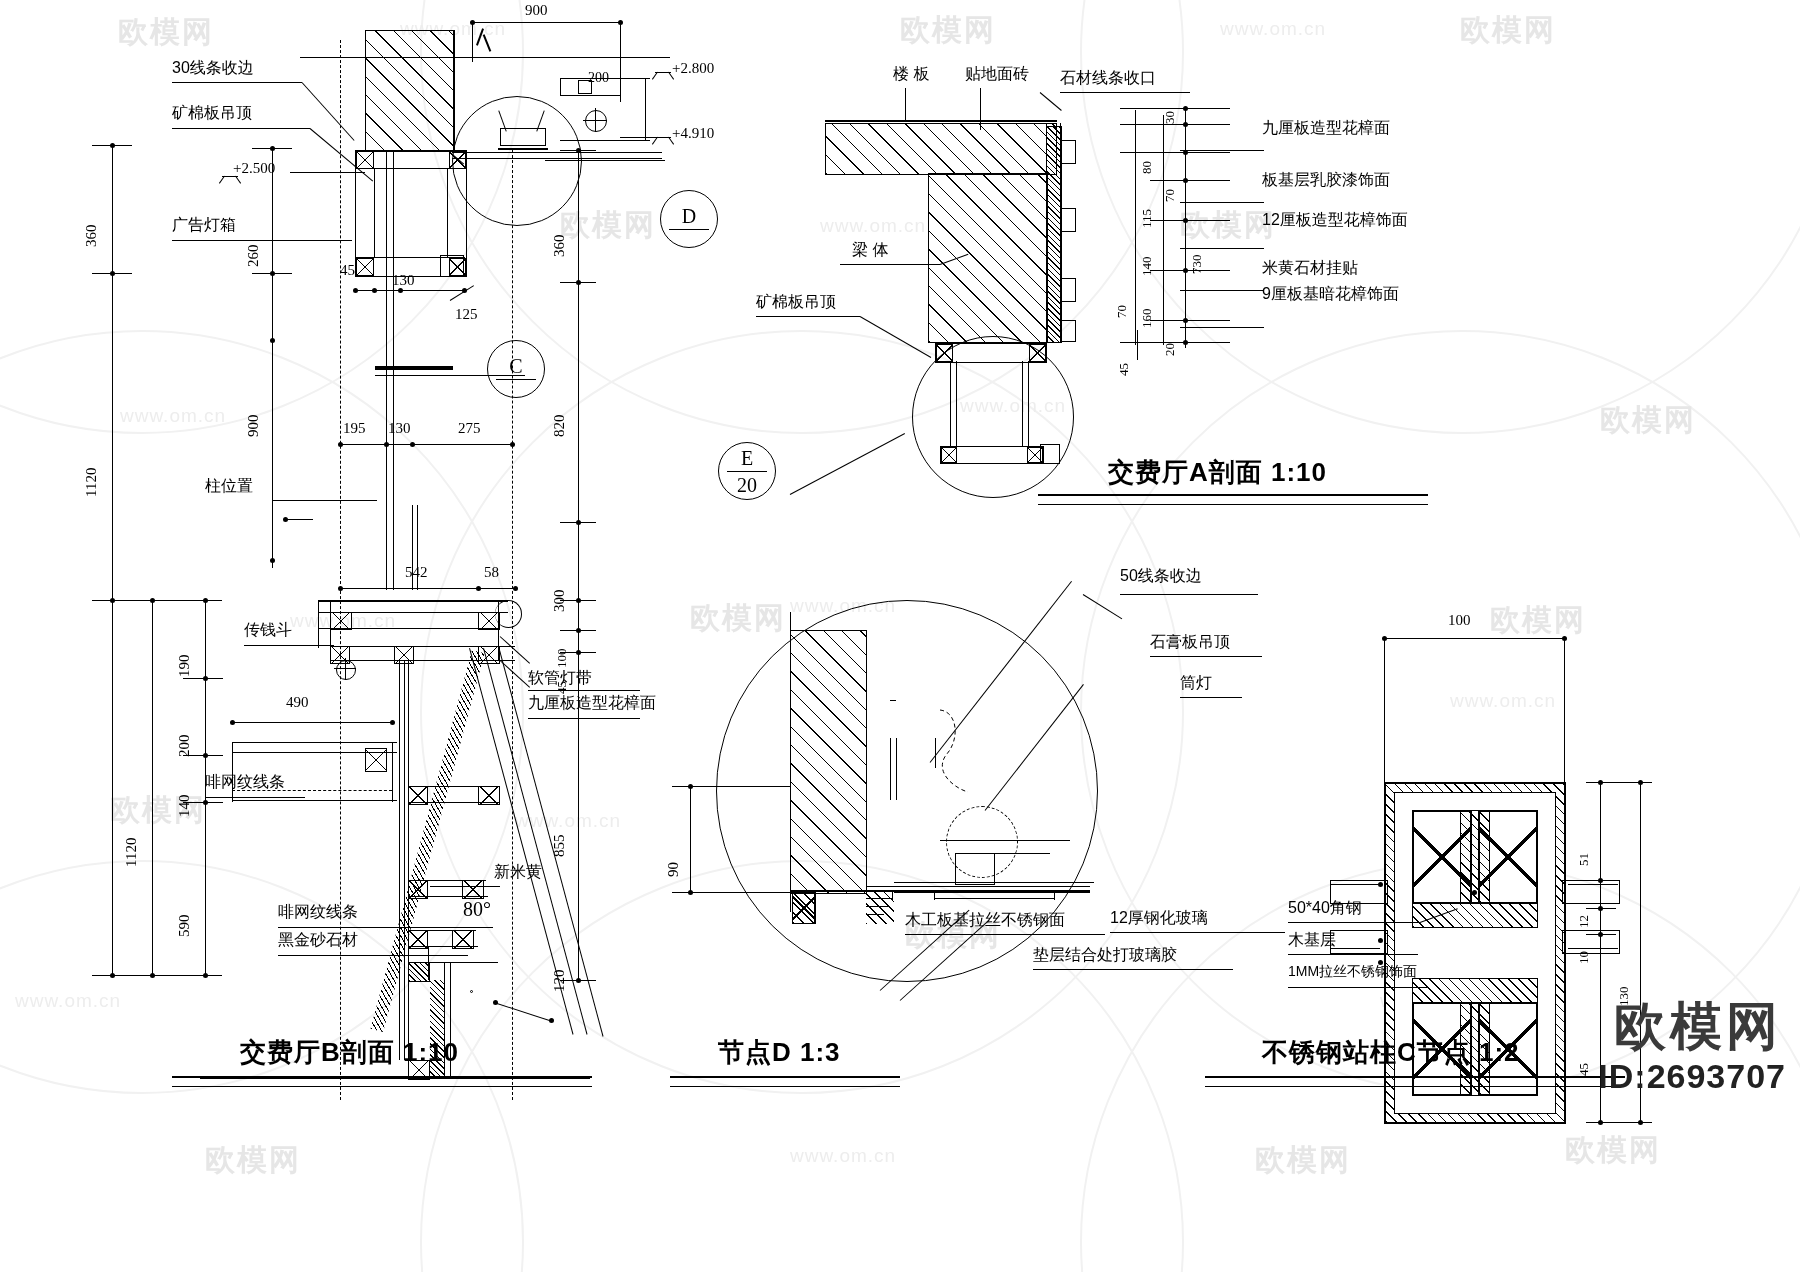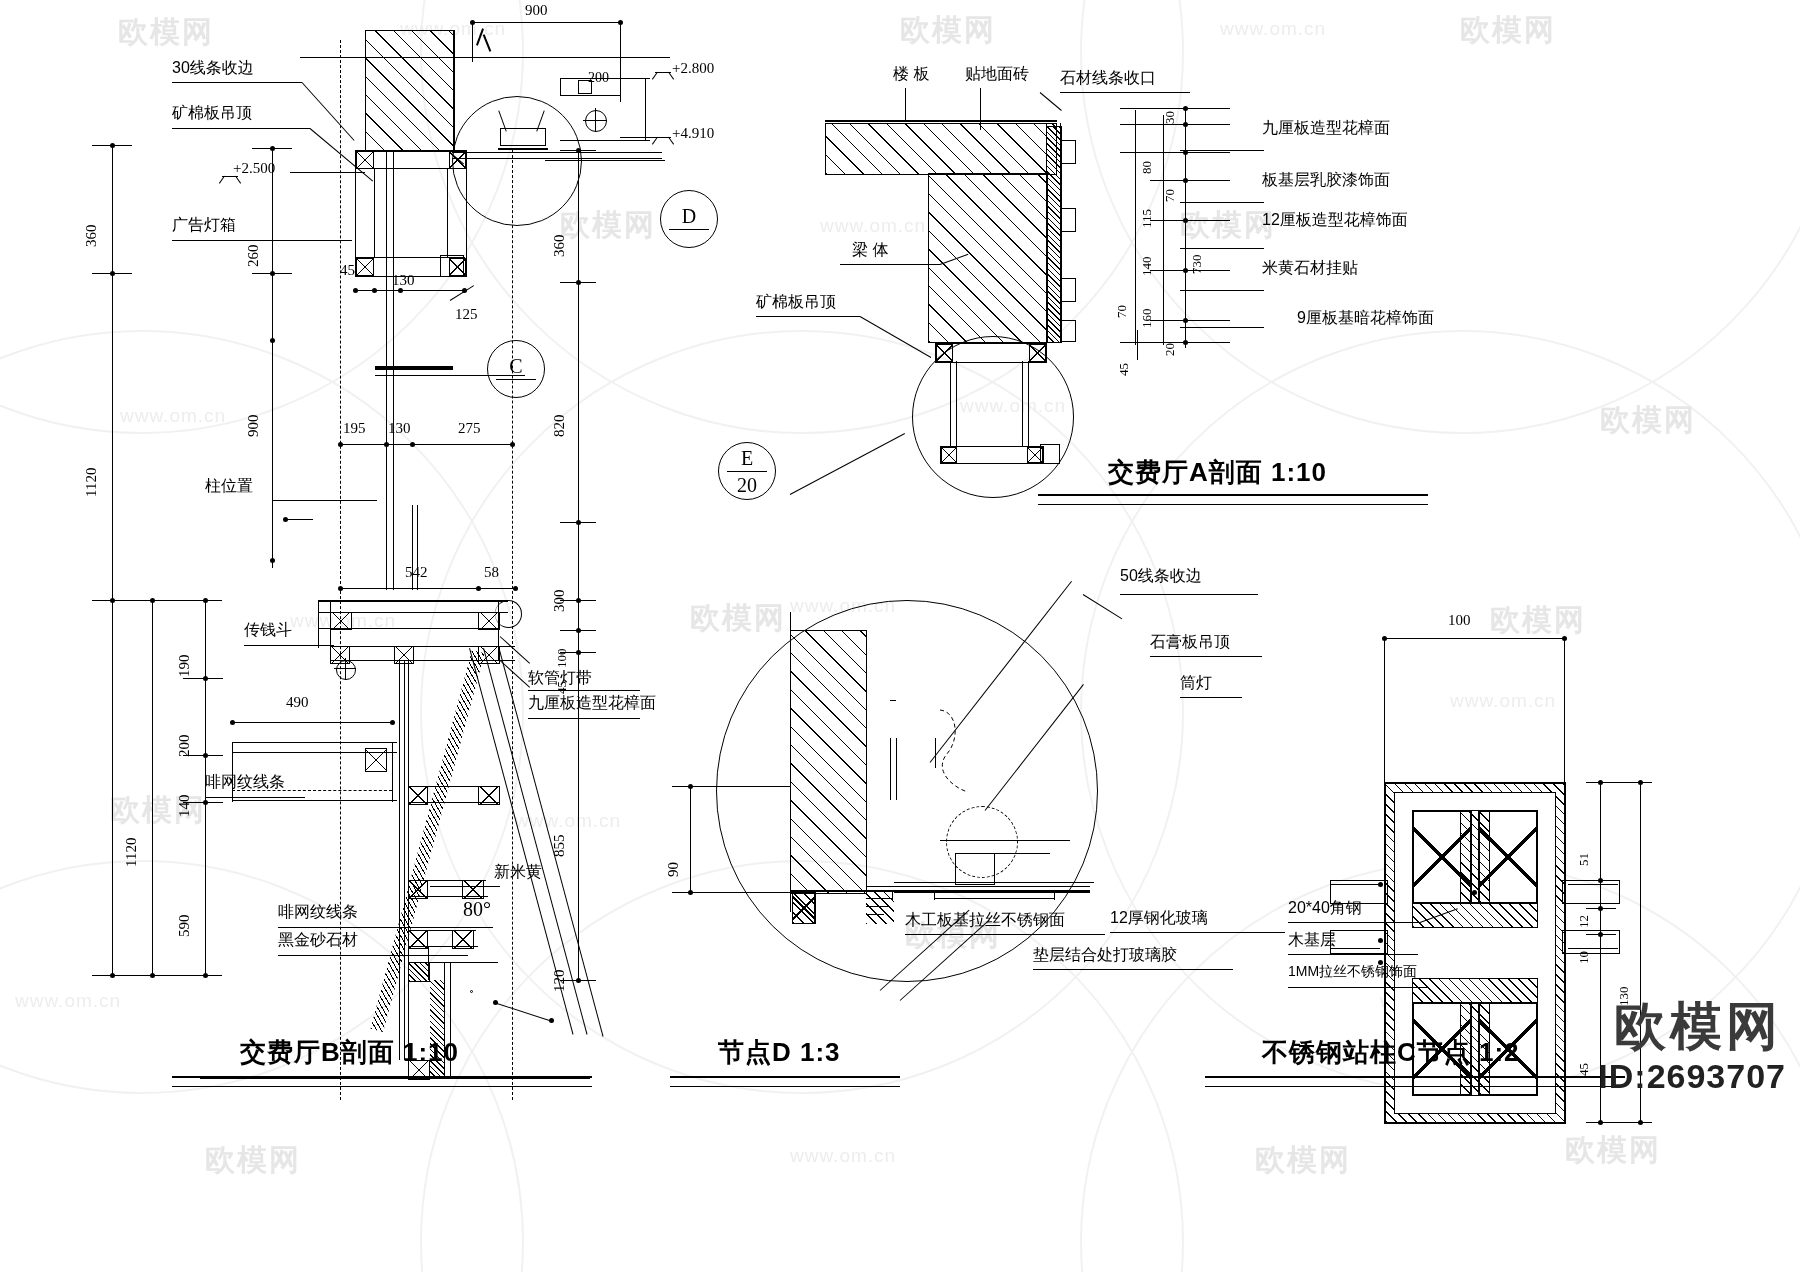--- a/index.html
+++ b/index.html
@@ -476,21 +476,21 @@
     <div class="ln vln" style="left:1137px;top:330px;height:30px;"></div>
 
     <div class="txt txt-cn" style="left:1262px;top:118px;">九厘板造型花樟面</div>
     <div class="ln hln" style="left:1180px;top:150px;width:84px;"></div>
     <div class="txt txt-cn" style="left:1262px;top:170px;">板基层乳胶漆饰面</div>
     <div class="ln hln" style="left:1180px;top:202px;width:84px;"></div>
     <div class="txt txt-cn" style="left:1262px;top:210px;">12厘板造型花樟饰面</div>
     <div class="ln hln" style="left:1180px;top:248px;width:84px;"></div>
     <div class="txt txt-cn" style="left:1262px;top:258px;">米黄石材挂贴</div>
     <div class="ln hln" style="left:1180px;top:290px;width:84px;"></div>
-    <div class="txt txt-cn" style="left:1262px;top:308px;margin-left:35px;">9厘板基暗花樟饰面</div>
+    <div class="txt txt-cn" style="left:1262px;top:284px;">9厘板基暗花樟饰面</div>
     <div class="ln hln" style="left:1180px;top:327px;width:84px;"></div>
 
     <div class="title" style="left:1108px;top:455px;">交费厅A剖面   1:10</div>
     <div class="ln hln2" style="left:1038px;top:494px;width:390px;"></div>
     <div class="ln hln" style="left:1038px;top:504px;width:390px;"></div>
   </div>
 
   <div>
     <div class="circ" style="left:716px;top:600px;width:380px;height:380px;"></div>
 
@@ -619,21 +619,21 @@
     <div class="dim vdim" style="left:1592px;top:912px;font-size:13px;">12</div>
     <div class="dim vdim" style="left:1592px;top:948px;font-size:13px;">10</div>
     <div class="dim vdim" style="left:1632px;top:990px;font-size:13px;">130</div>
     <div class="dim vdim" style="left:1592px;top:1060px;font-size:13px;">45</div>
 
     <div class="txt txt-cn" style="left:1110px;top:908px;">12厚钢化玻璃</div>
     <div class="ln hln" style="left:1110px;top:932px;width:175px;"></div>
     <div class="txt txt-cn" style="left:1033px;top:945px;">垫层结合处打玻璃胶</div>
     <div class="ln hln" style="left:1033px;top:969px;width:200px;"></div>
 
-    <div class="txt txt-cn" style="left:1288px;top:898px;">20*40角钢</div>
+    <div class="txt txt-cn" style="left:1288px;top:898px;">50*40角钢</div>
     <div class="ln hln" style="left:1288px;top:922px;width:130px;"></div>
     <div class="txt txt-cn" style="left:1288px;top:930px;">木基层</div>
     <div class="ln hln" style="left:1288px;top:954px;width:130px;"></div>
     <div class="txt txt-cn" style="left:1288px;top:963px;font-size:14px;">1MM拉丝不锈钢饰面</div>
     <div class="ln hln" style="left:1288px;top:987px;width:140px;"></div>
     <div class="ln" style="left:1420px;top:922px;width:40px;height:1px;background:#000;transform:rotate(-20deg);transform-origin:left;"></div>
     <div class="dot" style="left:1472px;top:890px;"></div>
 
     <div class="title" style="left:1262px;top:1035px;">不锈钢站柱C节点  1:2</div>
     <div class="ln hln2" style="left:1205px;top:1076px;width:420px;"></div>

